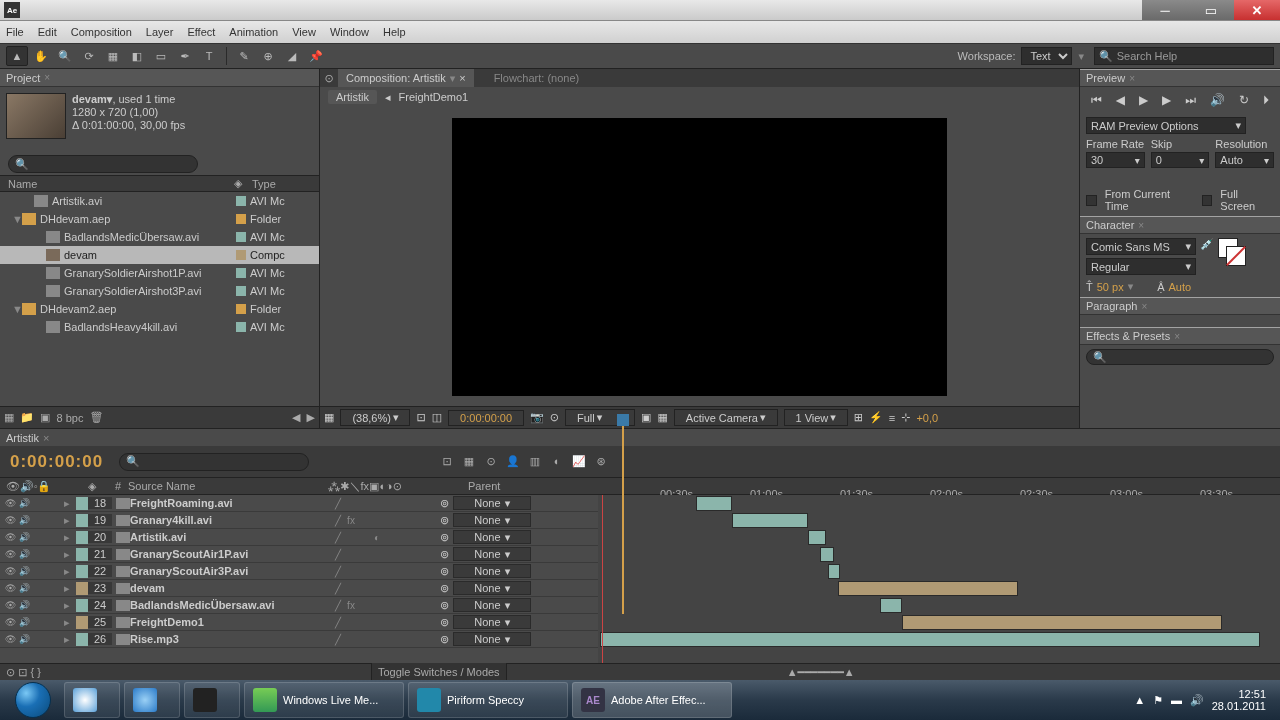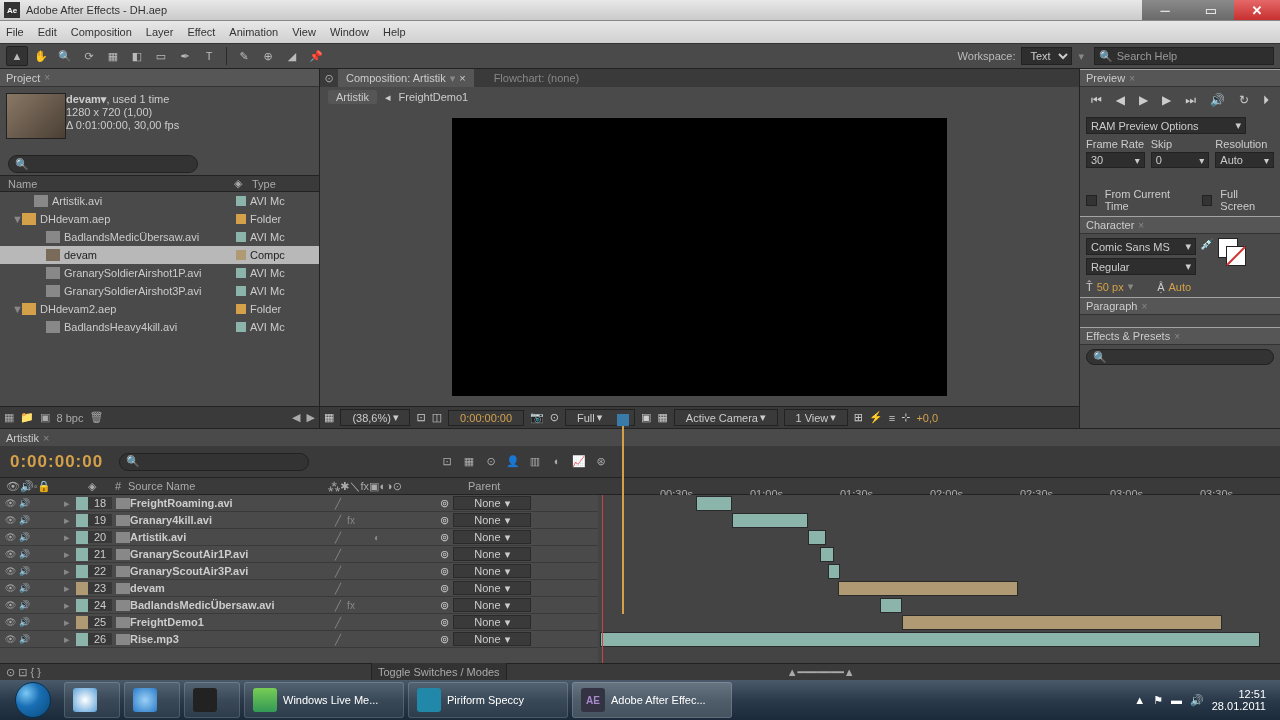--- a/index.html
+++ b/index.html
@@ -20,21 +20,21 @@
 .toolbar .sep{width:1px;height:18px;background:#2a2a2a;margin:0 4px}
 .toolbar .workspace{margin-left:auto;color:#bbb;display:flex;align-items:center;gap:6px}
 .toolbar select{background:#2e2e2e;color:#ccc;border:1px solid #222;padding:1px 4px;font-size:11px}
 .toolbar .search{margin-left:8px;background:#2e2e2e;border:1px solid #222;height:18px;width:180px;color:#999;padding:0 4px;display:flex;align-items:center;gap:4px}
 .main{display:flex;height:359px}
 .panel{background:#4a4a4a;display:flex;flex-direction:column}
 .panel-tab{height:18px;background:#4a4a4a;display:flex;align-items:center;padding:0 6px;color:#ccc;border-bottom:1px solid #333}
 .panel-tab .close{margin-left:4px;color:#888;font-size:10px}
 .panel-tab.active{background:#565656}
 .project{width:320px;border-right:1px solid #222}
-.proj-info{display:flex;padding:6px;height:66px}
+.proj-info{display:flex;padding:6px;gap:6px;height:66px}
 .thumb{width:60px;height:46px;background:linear-gradient(135deg,#8a7865,#4a3f35);border:1px solid #222}
 .proj-meta{color:#ccc;font-size:10px;line-height:13px}
 .proj-search{margin:2px 8px;background:#333;border:1px solid #222;height:18px;border-radius:10px;display:flex;align-items:center;padding:0 6px;color:#888;width:190px}
 .proj-cols{display:flex;background:#3a3a3a;border-top:1px solid #222;border-bottom:1px solid #222;height:17px;align-items:center;color:#aaa;font-size:10px}
 .proj-cols .c1{width:234px;padding-left:8px}
 .proj-cols .c2{width:18px}
 .proj-cols .c3{flex:1}
 .proj-tree{flex:1;overflow:hidden;background:#4a4a4a}
 .tree-row{height:18px;display:flex;align-items:center;color:#ccc;font-size:11px}
 .tree-row .indent{display:inline-block}
@@ -117,21 +117,20 @@
 .tray .clock{text-align:right;line-height:12px}
 .swatch-fg{width:20px;height:20px;background:#fff;border:1px solid #222;position:absolute}
 .swatch-bg{width:20px;height:20px;background:#fff;border:1px solid #222;position:absolute;top:8px;left:8px}
 .swatch-bg .redline{position:absolute;width:26px;height:2px;background:#c33;transform:rotate(-45deg);top:8px;left:-4px}
 </style>
 </head>
 <body>
 
 <div class="titlebar">
   <span class="ae-icon">Ae</span>
-  <span class="title">Adobe After Effects - DH.aep</span>
   <div class="win-btns">
     <div class="win-btn win-min">─</div>
     <div class="win-btn win-max">▭</div>
     <div class="win-btn win-close">✕</div>
   </div>
 </div>
 
 <div class="menubar" id="menubar">
     <span>File</span>
     <span>Edit</span>

